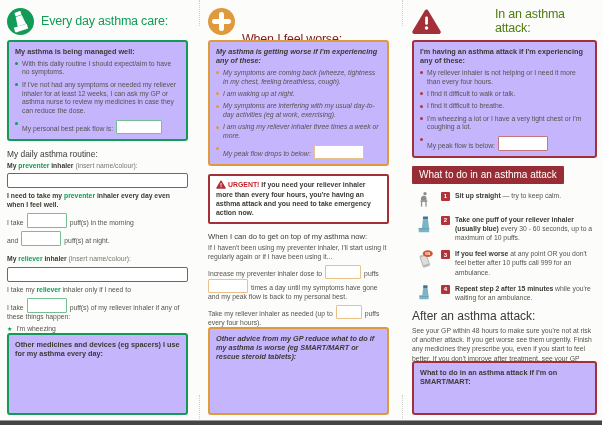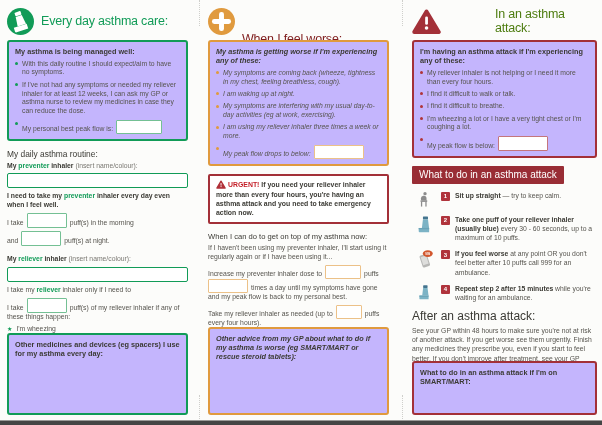--- a/index.html
+++ b/index.html
@@ -188,21 +188,21 @@
 
     <div class="ln"><span>Increase my preventer inhaler dose to</span><span class="ibox ib-o" style="width:34px;height:12px;"></span><span>puffs</span> <span class="ibox ib-o" style="width:38px;height:12px;margin-left:0;"></span><span>times a day until my symptoms have gone and my peak flow is back to my personal best.</span></div>
 
     <div class="ln"><span>Take my reliever inhaler as needed (up to</span><span class="ibox ib-o" style="width:24px;height:12px;"></span><span>puffs every four hours).</span></div>
 
     <div class="ln">I carry my reliever inhaler with me when I'm out.</div>
 
     <div class="ln" style="margin-top:6px;"><span class="u-word">URGENT!</span><span class="u-rest"> See a doctor or nurse within 24 hours if you get worse at any time or you haven't improved after seven days.</span></div>
 
     <div class="box bd-orange bottom-box" style="min-height:74px;">
-      <div class="box-title">Other advice from my GP about what to do if my asthma is worse (eg SMART/MART or rescue steroid tablets):</div>
+      <div class="box-title">Other advice from my GP reduce what to do if my asthma is worse (eg SMART/MART or rescue steroid tablets):</div>
     </div>
   </div>
 
   <div class="col col3">
     <div class="col-head">
       <div class="tri">
         <svg width="29" height="27" viewBox="0 0 26 24">
             <path d="M13 3 L24 21.5 H2 Z" fill="#a33038" stroke="#a33038" stroke-width="3.5" stroke-linejoin="round"></path>
             <rect x="11.8" y="7.5" width="2.5" height="7.5" rx="1.2" fill="#fff"></rect>
             <circle cx="13.05" cy="17.8" r="1.6" fill="#fff"></circle>

